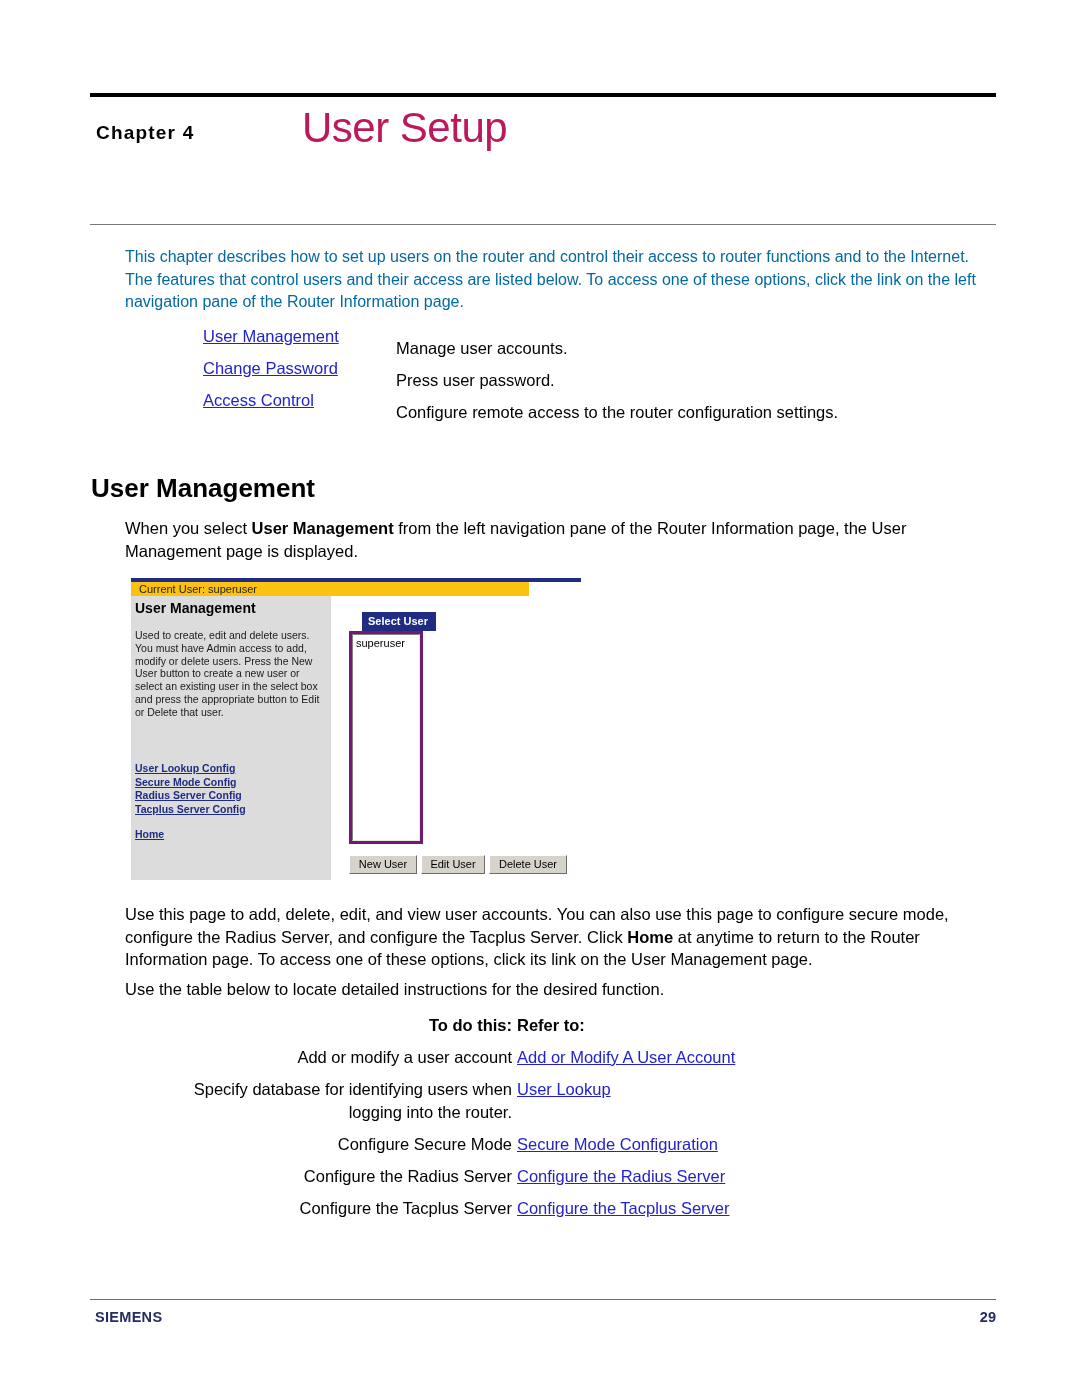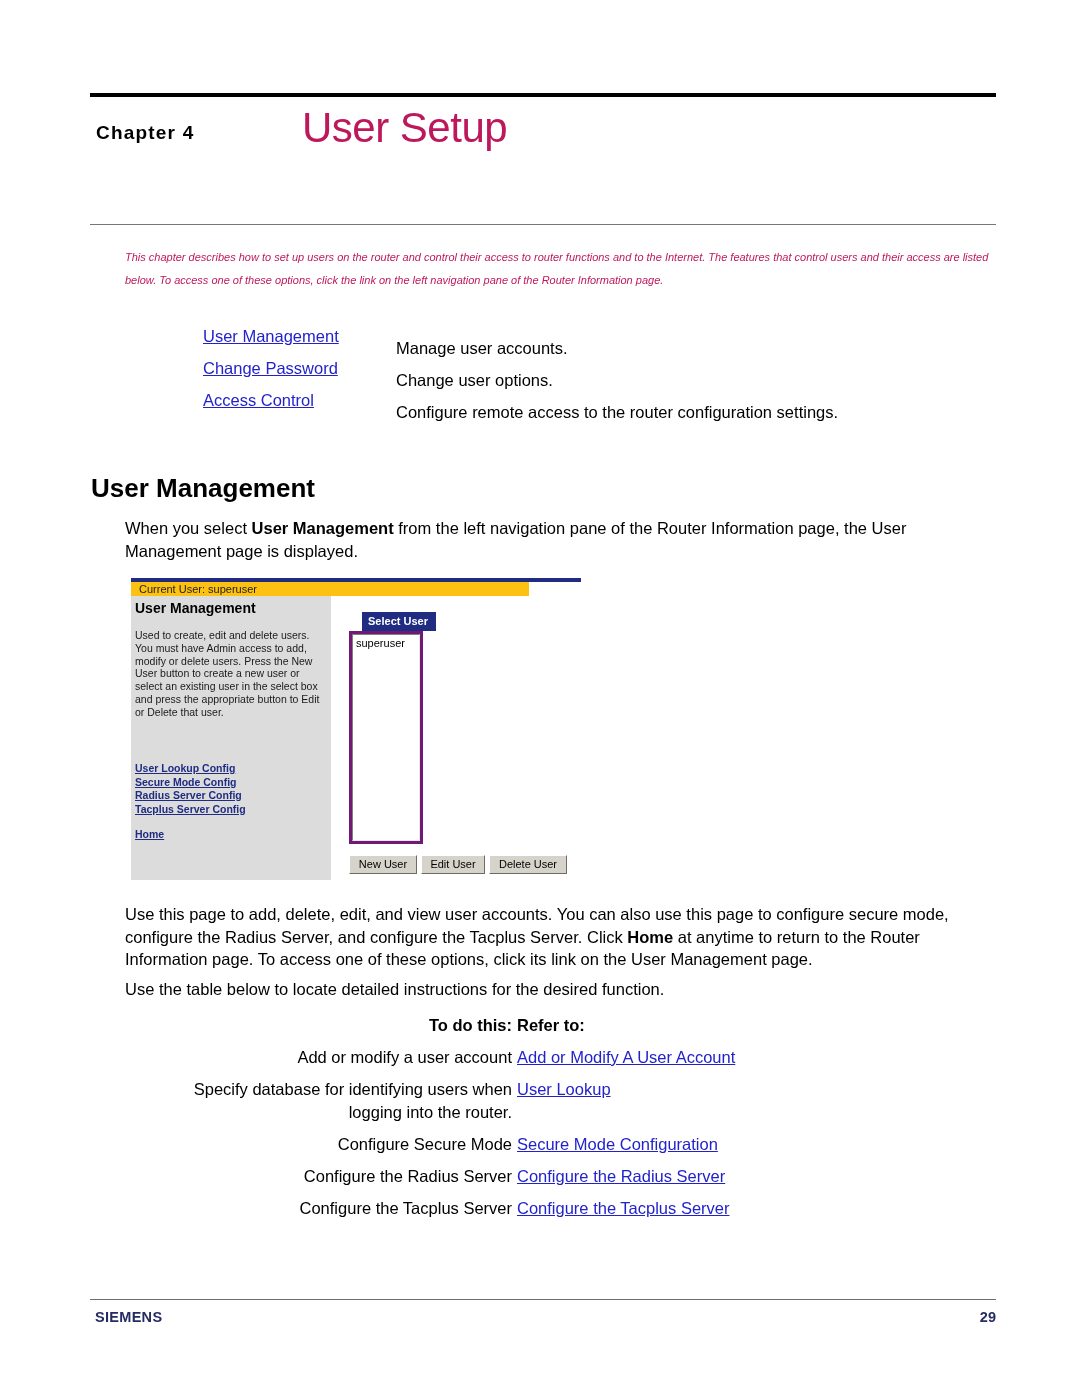--- a/index.html
+++ b/index.html
@@ -61,24 +61,23 @@
     height: 1px;
     background: #77777a;
   }
 
   
   .intro {
     position: absolute;
     left: 125px;
     top: 246px;
     width: 868px;
-    font-size: 11px;
-    line-height: 22.5px;
-    color: #be185d;
-    font-style: italic;
+    font-size: 16px;
+    line-height: 22.5px;
+    color: #0369a1;
   }
 
   .link-list {
     position: absolute;
     left: 203px;
     top: 326px;
     width: 790px;
   }
   .link-row {
     position: relative;
@@ -377,21 +376,21 @@
 
   <div class="intro">This chapter describes how to set up users on the router and control their access to router functions and to the Internet. The features that control users and their access are listed below. To access one of these options, click the link on the left navigation pane of the Router Information page.</div>
 
   <div class="link-list">
     <div class="link-row">
       <span class="lk">User Management</span>
       <span class="desc">Manage user accounts.</span>
     </div>
     <div class="link-row">
       <span class="lk">Change Password</span>
-      <span class="desc">Change user options.</span>
+      <span class="desc">Press user password.</span>
     </div>
     <div class="link-row">
       <span class="lk">Access Control</span>
       <span class="desc">Configure remote access to the router configuration settings.</span>
     </div>
   </div>
 
   <div class="section-head">User Management</div>
 
   <div class="para-a"><span>When you select </span><b class="inl">User Management</b><span> from the left navigation pane of the Router Information page, the User Management page is displayed.</span></div>

